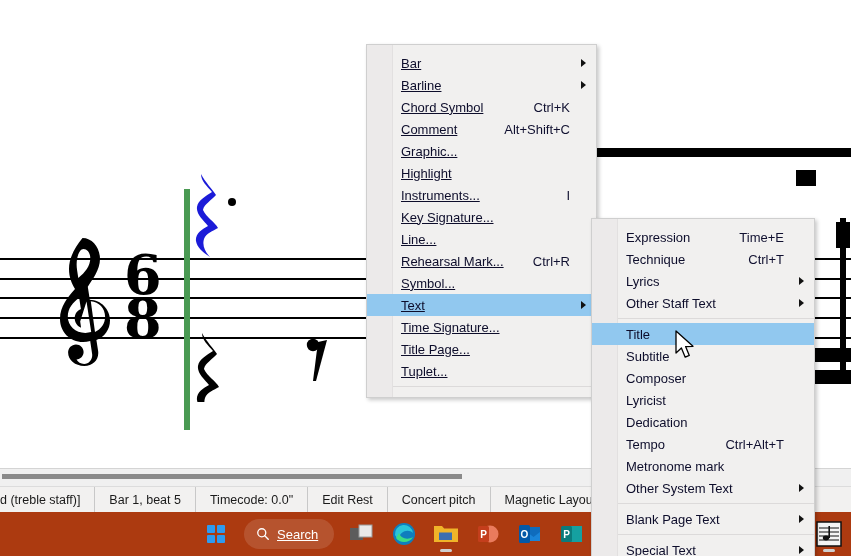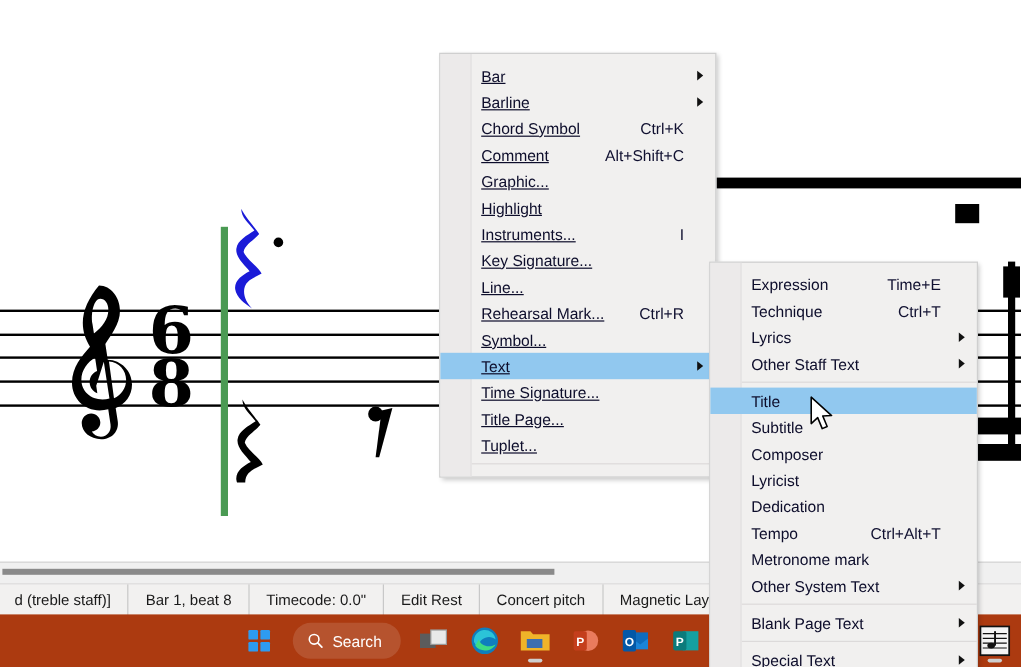--- a/index.html
+++ b/index.html
@@ -28,29 +28,29 @@
   
   #hscroll-track{position:absolute;left:0;top:468px;width:851px;height:18px;background:#f0f0f0;border-top:1px solid #d4d4d4;}
   #hscroll-thumb{position:absolute;left:2px;top:474px;height:5px;width:460px;background:#8a8a8a;border-radius:0;}
 
   
   #status-bar{position:absolute;left:0;top:486px;width:851px;height:26px;background:#f2f1f0;
     border-top:1px solid #dcdcdc;display:flex;align-items:center;
     font-size:12.5px;color:#1a1a1a;}
   #status-bar .cell{padding:0 14px;height:26px;display:flex;align-items:center;white-space:nowrap;
     border-right:1px solid #c8c8c8;}
-  #status-bar .cell:first-child{padding-left:12px;}
+  #status-bar .cell:first-child{padding-left:0;}
 
   
   #taskbar{position:absolute;left:0;top:512px;width:851px;height:44px;background:#ac3a10;
     display:flex;align-items:center;}
   #taskbar-inner{display:flex;align-items:center;gap:2px;margin-left:196px;}
   .tb-item{width:40px;height:40px;display:flex;align-items:center;justify-content:center;position:relative;}
   .tb-search{height:30px;border-radius:16px;background:rgba(255,255,255,.13);display:flex;align-items:center;
-    padding:0 16px 0 12px;gap:7px;color:#fff;font-size:13px;margin:0 6px;}
+    padding:0 16px 0 12px;gap:7px;color:#fff;font-size:13px;margin:0 6px;text-decoration:underline;}
   .tb-active-dot{position:absolute;bottom:2px;left:50%;transform:translateX(-50%);
     width:12px;height:3px;border-radius:2px;background:#cfcfcf;}
   #taskbar-right{position:absolute;right:2px;top:0;height:44px;display:flex;align-items:center;}
 
   
   .win-logo{width:18px;height:18px;display:grid;grid-template-columns:1fr 1fr;grid-template-rows:1fr 1fr;gap:2.5px;}
   .win-logo i{background:#2e9bf0;display:block;border-radius:1px;}
 
   
   .menu{position:absolute;background:#f1f0ef;border:1px solid #cfcfcf;
@@ -138,21 +138,21 @@
   <div class="thick-beam" style="left:808px;top:370px;width:43px;height:14px;"></div>
   <div class="thick-beam" style="left:840px;top:218px;width:6px;height:160px;"></div>
   <div class="thick-beam" style="left:796px;top:226px;width:2px;height:160px;background:#cfcfcf"></div>
 </div>
 
 <div id="hscroll-track"></div>
 <div id="hscroll-thumb"></div>
 
 <div id="status-bar">
   <div class="cell">d (treble staff)]</div>
-  <div class="cell">Bar 1, beat 8</div>
+  <div class="cell">Bar 1, beat 5</div>
   <div class="cell">Timecode: 0.0"</div>
   <div class="cell">Edit Rest</div>
   <div class="cell">Concert pitch</div>
   <div class="cell">Magnetic Layout: Default</div>
 </div>
 
 <div id="taskbar">
   <div id="taskbar-inner">
     <div class="tb-item">
       <span class="win-logo">

